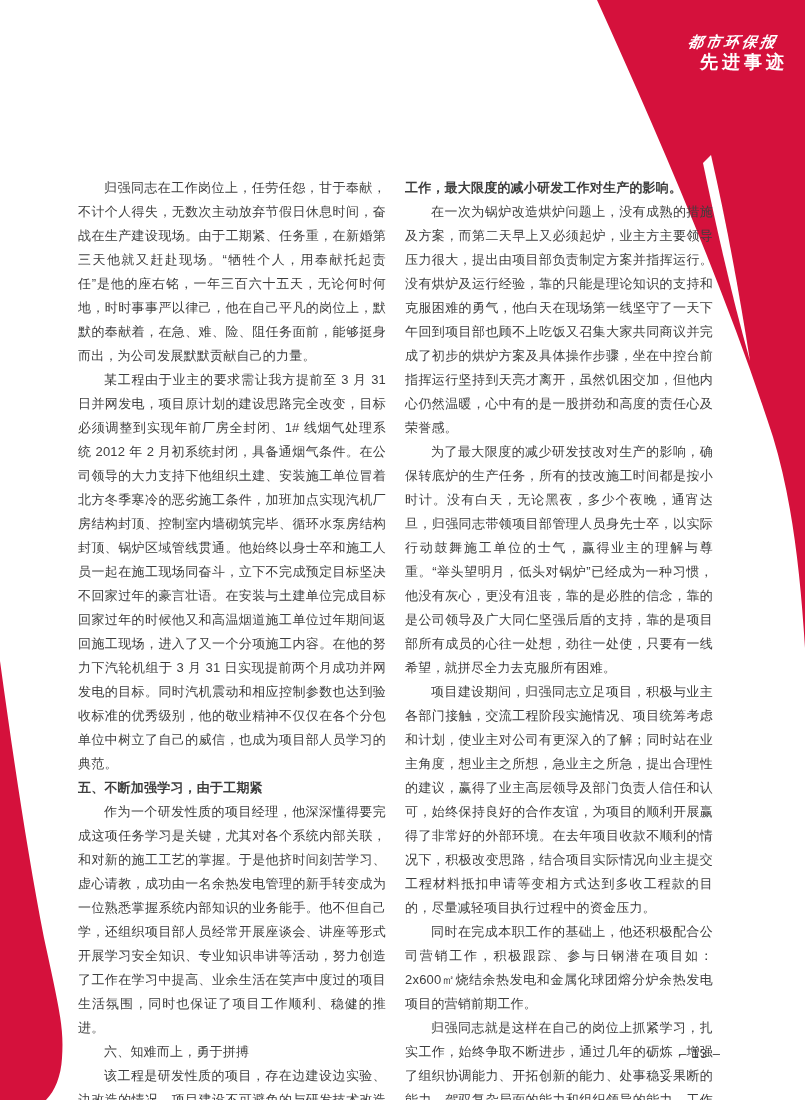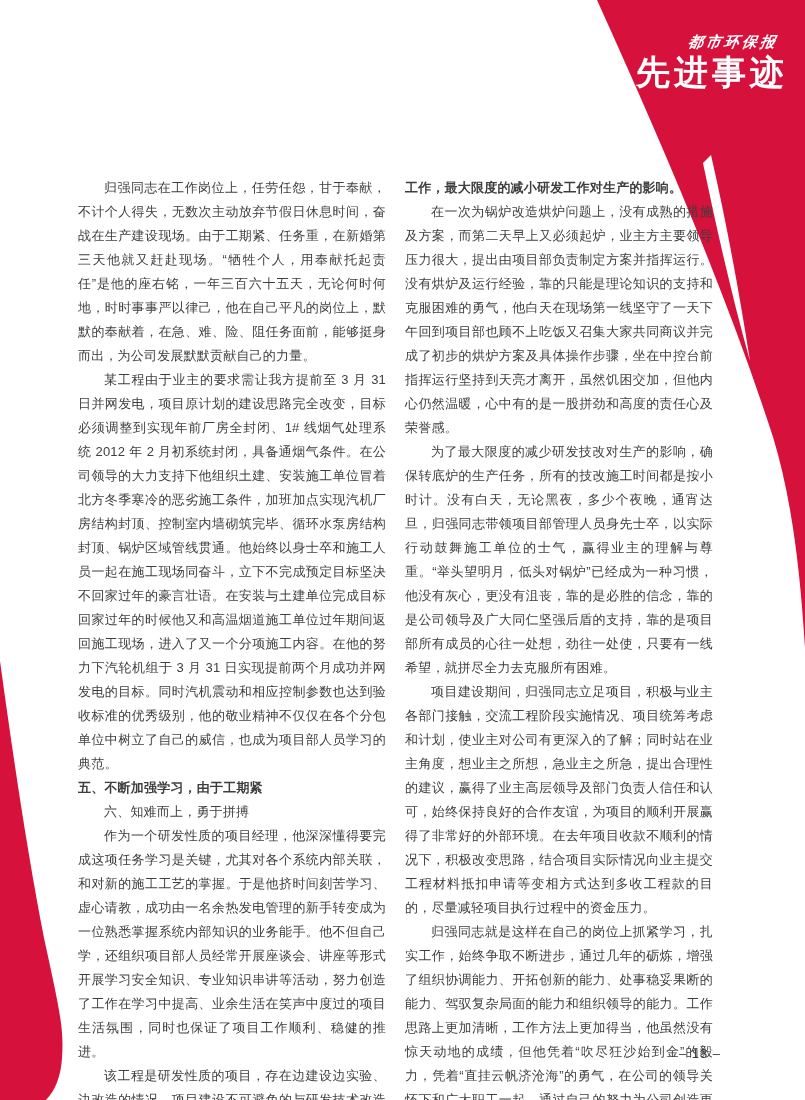--- a/index.html
+++ b/index.html
@@ -35,21 +35,21 @@
     top: 33px;
     font-size: 15px;
     font-style: italic;
     font-weight: bold;
     letter-spacing: 3px;
     transform: skewX(-10deg);
   }
   .masthead-title {
     right: 17px;
     top: 50px;
-    font-size: 34px;
+    font-size: 18px;
     font-weight: bold;
     letter-spacing: 4px;
   }
   .column {
     position: absolute;
     top: 176px;
     width: 308px;
     z-index: 3;
     color: #3e3e3e;
   }
@@ -87,28 +87,29 @@
     <path d="M0 661 C14 763 28 856 44 938 C60 1012 64 1028 62 1058 C61 1076 55 1091 46 1100 L0 1100 Z" fill="#d5113c"></path>
   </svg>
 
   <div class="masthead masthead-logo">都市环保报</div>
   <div class="masthead masthead-title">先进事迹</div>
 
   <div class="column column-left">
     <p class="indent">归强同志在工作岗位上，任劳任怨，甘于奉献，不计个人得失，无数次主动放弃节假日休息时间，奋战在生产建设现场。由于工期紧、任务重，在新婚第三天他就又赶赴现场。“牺牲个人，用奉献托起责任”是他的座右铭，一年三百六十五天，无论何时何地，时时事事严以律己，他在自己平凡的岗位上，默默的奉献着，在急、难、险、阻任务面前，能够挺身而出，为公司发展默默贡献自己的力量。</p>
     <p class="indent">某工程由于业主的要求需让我方提前至 3 月 31 日并网发电，项目原计划的建设思路完全改变，目标必须调整到实现年前厂房全封闭、1# 线烟气处理系统 2012 年 2 月初系统封闭，具备通烟气条件。在公司领导的大力支持下他组织土建、安装施工单位冒着北方冬季寒冷的恶劣施工条件，加班加点实现汽机厂房结构封顶、控制室内墙砌筑完毕、循环水泵房结构封顶、锅炉区域管线贯通。他始终以身士卒和施工人员一起在施工现场同奋斗，立下不完成预定目标坚决不回家过年的豪言壮语。在安装与土建单位完成目标回家过年的时候他又和高温烟道施工单位过年期间返回施工现场，进入了又一个分项施工内容。在他的努力下汽轮机组于 3 月 31 日实现提前两个月成功并网发电的目标。同时汽机震动和相应控制参数也达到验收标准的优秀级别，他的敬业精神不仅仅在各个分包单位中树立了自己的威信，也成为项目部人员学习的典范。</p>
     <p class="no-indent">五、不断加强学习，由于工期紧</p>
+    <p class="indent">作为一个研发性质的项目经理，他深深懂得要完成这项任务学习是关键，尤其对各个系统内部关联，和对新的施工工艺的掌握。于是他挤时间刻苦学习、虚心请教，成功由一名余热发电管理的新手转变成为一位熟悉掌握系统内部知识的业务能手。他不但自己学，还组织项目部人员经常开展座谈会、讲座等形式开展学习安全知识、专业知识串讲等活动，努力创造了工作在学习中提高、业余生活在笑声中度过的项目生活氛围，同时也保证了项目工作顺利、稳健的推进。</p>
     <p class="indent">六、知难而上，勇于拼搏</p>
-    <p class="indent">作为一个研发性质的项目经理，他深深懂得要完成这项任务学习是关键，尤其对各个系统内部关联，和对新的施工工艺的掌握。于是他挤时间刻苦学习、虚心请教，成功由一名余热发电管理的新手转变成为一位熟悉掌握系统内部知识的业务能手。他不但自己学，还组织项目部人员经常开展座谈会、讲座等形式开展学习安全知识、专业知识串讲等活动，努力创造了工作在学习中提高、业余生活在笑声中度过的项目生活氛围，同时也保证了项目工作顺利、稳健的推进。</p>
     <p class="indent">该工程是研发性质的项目，存在边建设边实验、边改造的情况，项目建设不可避免的与研发技术改造产生冲突，最大的困难是经常面对生产突发状况，需停炉进行技改，影响项目建设进度。归强同志带领项目部仔细研究，进行预判，与施工单位充分沟通，做好项目建设和研发技改的统筹规划，在保证项目建设进度要求的前提下同步开展研发技改工作。同样研发工作也必然对转底炉生产造成影响，他主动、积极的提前与业主沟通，阐明研发计划、内容及目的，争取业主的理解和支持，将研发工作纳入正常的转底炉检修计划，在转底炉正常检修的同时开展研发施工</p>
   </div>
 
   <div class="column column-right">
     <p class="no-indent">工作，最大限度的减小研发工作对生产的影响。</p>
     <p class="indent">在一次为锅炉改造烘炉问题上，没有成熟的措施及方案，而第二天早上又必须起炉，业主方主要领导压力很大，提出由项目部负责制定方案并指挥运行。没有烘炉及运行经验，靠的只能是理论知识的支持和克服困难的勇气，他白天在现场第一线坚守了一天下午回到项目部也顾不上吃饭又召集大家共同商议并完成了初步的烘炉方案及具体操作步骤，坐在中控台前指挥运行坚持到天亮才离开，虽然饥困交加，但他内心仍然温暖，心中有的是一股拼劲和高度的责任心及荣誉感。</p>
     <p class="indent">为了最大限度的减少研发技改对生产的影响，确保转底炉的生产任务，所有的技改施工时间都是按小时计。没有白天，无论黑夜，多少个夜晚，通宵达旦，归强同志带领项目部管理人员身先士卒，以实际行动鼓舞施工单位的士气，赢得业主的理解与尊重。“举头望明月，低头对锅炉”已经成为一种习惯，他没有灰心，更没有沮丧，靠的是必胜的信念，靠的是公司领导及广大同仁坚强后盾的支持，靠的是项目部所有成员的心往一处想，劲往一处使，只要有一线希望，就拼尽全力去克服所有困难。</p>
     <p class="indent">项目建设期间，归强同志立足项目，积极与业主各部门接触，交流工程阶段实施情况、项目统筹考虑和计划，使业主对公司有更深入的了解；同时站在业主角度，想业主之所想，急业主之所急，提出合理性的建议，赢得了业主高层领导及部门负责人信任和认可，始终保持良好的合作友谊，为项目的顺利开展赢得了非常好的外部环境。在去年项目收款不顺利的情况下，积极改变思路，结合项目实际情况向业主提交工程材料抵扣申请等变相方式达到多收工程款的目的，尽量减轻项目执行过程中的资金压力。</p>
+    <p class="indent">同时在完成本职工作的基础上，他还积极配合公司营销工作，积极跟踪、参与日钢潜在项目如：2x600㎡烧结余热发电和金属化球团熔分炉余热发电项目的营销前期工作。</p>
     <p class="indent">归强同志就是这样在自己的岗位上抓紧学习，扎实工作，始终争取不断进步，通过几年的砺炼，增强了组织协调能力、开拓创新的能力、处事稳妥果断的能力、驾驭复杂局面的能力和组织领导的能力。工作思路上更加清晰，工作方法上更加得当，他虽然没有惊天动地的成绩，但他凭着“吹尽狂沙始到金”的毅力，凭着“直挂云帆济沧海”的勇气，在公司的领导关怀下和广大职工一起，通过自己的努力为公司创造更大的辉煌。</p>
   </div>
 
   <div class="page-number">– 13 –</div>
 
 </div>
 
 </body></html>

